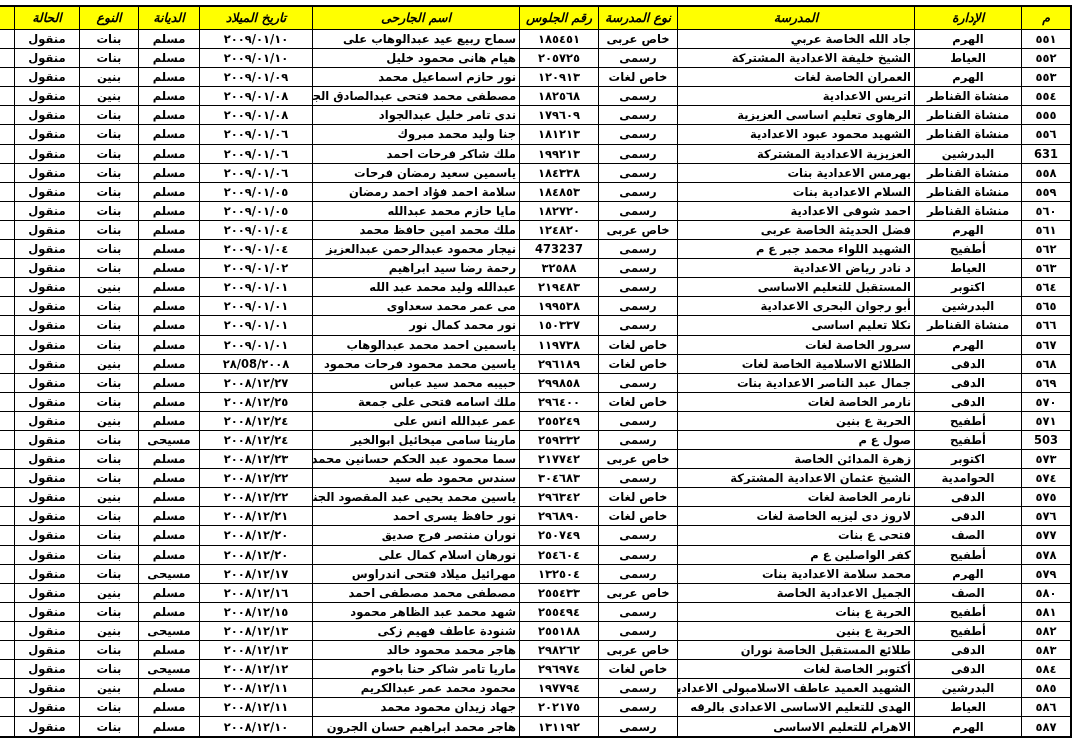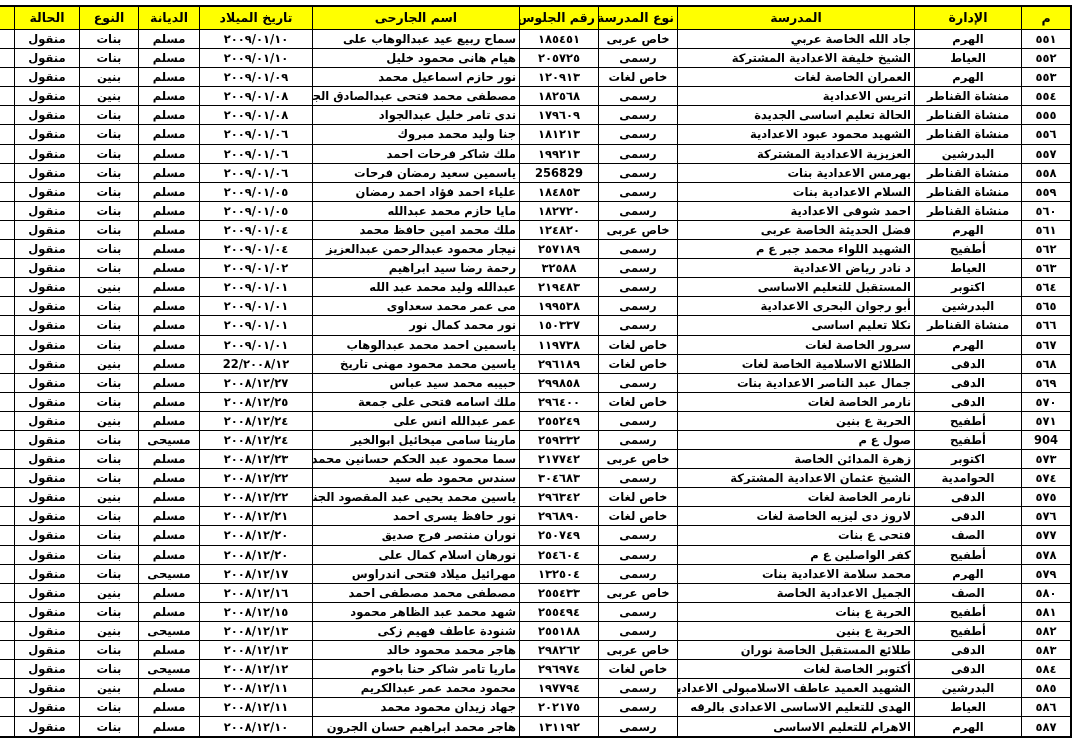--- a/index.html
+++ b/index.html
@@ -33,20 +33,21 @@
     font-size: 11.5px;
     line-height: 1.05;
     padding: 0 3px;
     overflow: hidden;
     white-space: nowrap;
   }
   thead th {
     background: var(--header-bg, #ffff00);
     height: 22px;
     font-size: 12.5px;
+    font-style: italic;
   }
   td.col-school, td.col-student_name {
     text-align: right;
   }
   
   tr > *:nth-child(1)  { width: 42px;  }  
   tr > *:nth-child(2)  { width: 100px; }  
   tr > *:nth-child(3)  { width: 230px; }  
   tr > *:nth-child(4)  { width: 72px;  }  
   tr > *:nth-child(5)  { width: 72px;  }  
@@ -126,21 +127,21 @@
           <td class="col-student_name">مصطفى محمد فتحى عبدالصادق الجارحى</td>
           <td class="col-birth_date">٢٠٠٩/٠١/٠٨</td>
           <td class="col-religion">مسلم</td>
           <td class="col-gender">بنين</td>
           <td class="col-status">منقول</td>
           <td class="col-total">٢٨٠</td>
         </tr>
         <tr>
           <td class="col-m">٥٥٥</td>
           <td class="col-idara">منشاة القناطر</td>
-          <td class="col-school">الحالة تعليم اساسى الجديدة</td>
+          <td class="col-school">الرهاوى تعليم اساسى العزيزية</td>
           <td class="col-school_type">رسمى</td>
           <td class="col-seat_no">١٧٩٦٠٩</td>
           <td class="col-student_name">ندى تامر خليل عبدالجواد</td>
           <td class="col-birth_date">٢٠٠٩/٠١/٠٨</td>
           <td class="col-religion">مسلم</td>
           <td class="col-gender">بنات</td>
           <td class="col-status">منقول</td>
           <td class="col-total">٢٨٠</td>
         </tr>
         <tr>
@@ -150,52 +151,52 @@
           <td class="col-school_type">رسمى</td>
           <td class="col-seat_no">١٨١٢١٣</td>
           <td class="col-student_name">جنا وليد محمد مبروك</td>
           <td class="col-birth_date">٢٠٠٩/٠١/٠٦</td>
           <td class="col-religion">مسلم</td>
           <td class="col-gender">بنات</td>
           <td class="col-status">منقول</td>
           <td class="col-total">٢٨٠</td>
         </tr>
         <tr>
-          <td class="col-m">٥٥٧</td>
+          <td class="col-m">631</td>
           <td class="col-idara">البدرشين</td>
           <td class="col-school">العزيزية الاعدادية المشتركة</td>
           <td class="col-school_type">رسمى</td>
           <td class="col-seat_no">١٩٩٢١٣</td>
           <td class="col-student_name">ملك شاكر فرحات احمد</td>
           <td class="col-birth_date">٢٠٠٩/٠١/٠٦</td>
           <td class="col-religion">مسلم</td>
           <td class="col-gender">بنات</td>
           <td class="col-status">منقول</td>
           <td class="col-total">٢٨٠</td>
         </tr>
         <tr>
           <td class="col-m">٥٥٨</td>
           <td class="col-idara">منشاة القناطر</td>
           <td class="col-school">بهرمس الاعدادية بنات</td>
           <td class="col-school_type">رسمى</td>
-          <td class="col-seat_no">256829</td>
+          <td class="col-seat_no">١٨٤٣٣٨</td>
           <td class="col-student_name">ياسمين سعيد رمضان فرحات</td>
           <td class="col-birth_date">٢٠٠٩/٠١/٠٦</td>
           <td class="col-religion">مسلم</td>
           <td class="col-gender">بنات</td>
           <td class="col-status">منقول</td>
           <td class="col-total">٢٨٠</td>
         </tr>
         <tr>
           <td class="col-m">٥٥٩</td>
           <td class="col-idara">منشاة القناطر</td>
           <td class="col-school">السلام الاعدادية بنات</td>
           <td class="col-school_type">رسمى</td>
           <td class="col-seat_no">١٨٤٨٥٣</td>
-          <td class="col-student_name">علياء احمد فؤاد احمد رمضان</td>
+          <td class="col-student_name">سلامة احمد فؤاد احمد رمضان</td>
           <td class="col-birth_date">٢٠٠٩/٠١/٠٥</td>
           <td class="col-religion">مسلم</td>
           <td class="col-gender">بنات</td>
           <td class="col-status">منقول</td>
           <td class="col-total">٢٨٠</td>
         </tr>
         <tr>
           <td class="col-m">٥٦٠</td>
           <td class="col-idara">منشاة القناطر</td>
           <td class="col-school">احمد شوقى الاعدادية</td>
@@ -219,21 +220,21 @@
           <td class="col-religion">مسلم</td>
           <td class="col-gender">بنات</td>
           <td class="col-status">منقول</td>
           <td class="col-total">٢٨٠</td>
         </tr>
         <tr>
           <td class="col-m">٥٦٢</td>
           <td class="col-idara">أطفيح</td>
           <td class="col-school">الشهيد اللواء محمد جبر ع م</td>
           <td class="col-school_type">رسمى</td>
-          <td class="col-seat_no">٢٥٧١٨٩</td>
+          <td class="col-seat_no">473237</td>
           <td class="col-student_name">نيجار محمود عبدالرحمن عبدالعزيز</td>
           <td class="col-birth_date">٢٠٠٩/٠١/٠٤</td>
           <td class="col-religion">مسلم</td>
           <td class="col-gender">بنات</td>
           <td class="col-status">منقول</td>
           <td class="col-total">٢٨٠</td>
         </tr>
         <tr>
           <td class="col-m">٥٦٣</td>
           <td class="col-idara">العياط</td>
@@ -298,22 +299,22 @@
           <td class="col-gender">بنات</td>
           <td class="col-status">منقول</td>
           <td class="col-total">٢٨٠</td>
         </tr>
         <tr>
           <td class="col-m">٥٦٨</td>
           <td class="col-idara">الدقى</td>
           <td class="col-school">الطلائع الاسلامية الخاصة لغات</td>
           <td class="col-school_type">خاص لغات</td>
           <td class="col-seat_no">٢٩٦١٨٩</td>
-          <td class="col-student_name">ياسين محمد محمود مهنى تاريخ</td>
-          <td class="col-birth_date">٢٠٠٨/١٢/22</td>
+          <td class="col-student_name">ياسين محمد محمود فرحات محمود</td>
+          <td class="col-birth_date">٢٠٠٨/08/٢٨</td>
           <td class="col-religion">مسلم</td>
           <td class="col-gender">بنين</td>
           <td class="col-status">منقول</td>
           <td class="col-total">٢٨٠</td>
         </tr>
         <tr>
           <td class="col-m">٥٦٩</td>
           <td class="col-idara">الدقى</td>
           <td class="col-school">جمال عبد الناصر الاعدادية بنات</td>
           <td class="col-school_type">رسمى</td>
@@ -345,21 +346,21 @@
           <td class="col-school_type">رسمى</td>
           <td class="col-seat_no">٢٥٥٢٤٩</td>
           <td class="col-student_name">عمر عبدالله انس على</td>
           <td class="col-birth_date">٢٠٠٨/١٢/٢٤</td>
           <td class="col-religion">مسلم</td>
           <td class="col-gender">بنين</td>
           <td class="col-status">منقول</td>
           <td class="col-total">٢٨٠</td>
         </tr>
         <tr>
-          <td class="col-m">904</td>
+          <td class="col-m">503</td>
           <td class="col-idara">أطفيح</td>
           <td class="col-school">صول ع م</td>
           <td class="col-school_type">رسمى</td>
           <td class="col-seat_no">٢٥٩٣٣٢</td>
           <td class="col-student_name">مارينا سامى ميخائيل ابوالخير</td>
           <td class="col-birth_date">٢٠٠٨/١٢/٢٤</td>
           <td class="col-religion">مسيحى</td>
           <td class="col-gender">بنات</td>
           <td class="col-status">منقول</td>
           <td class="col-total">٢٨٠</td>

